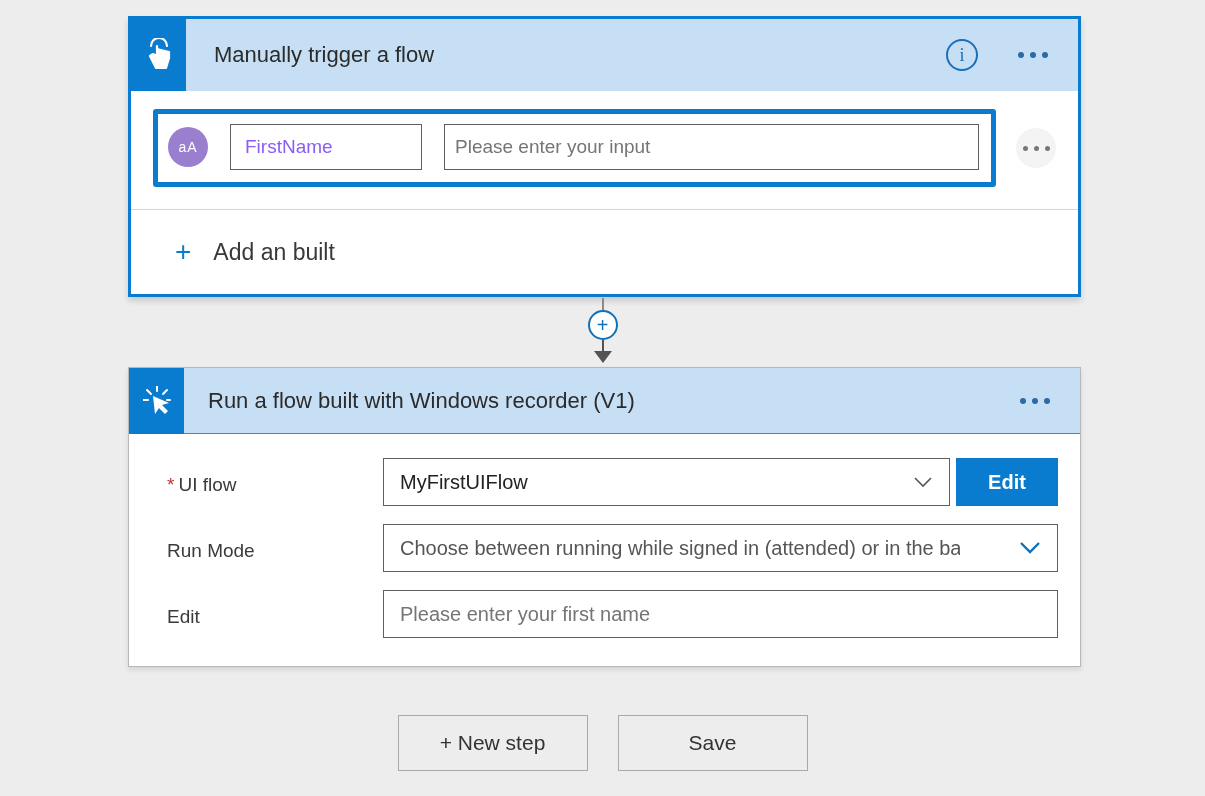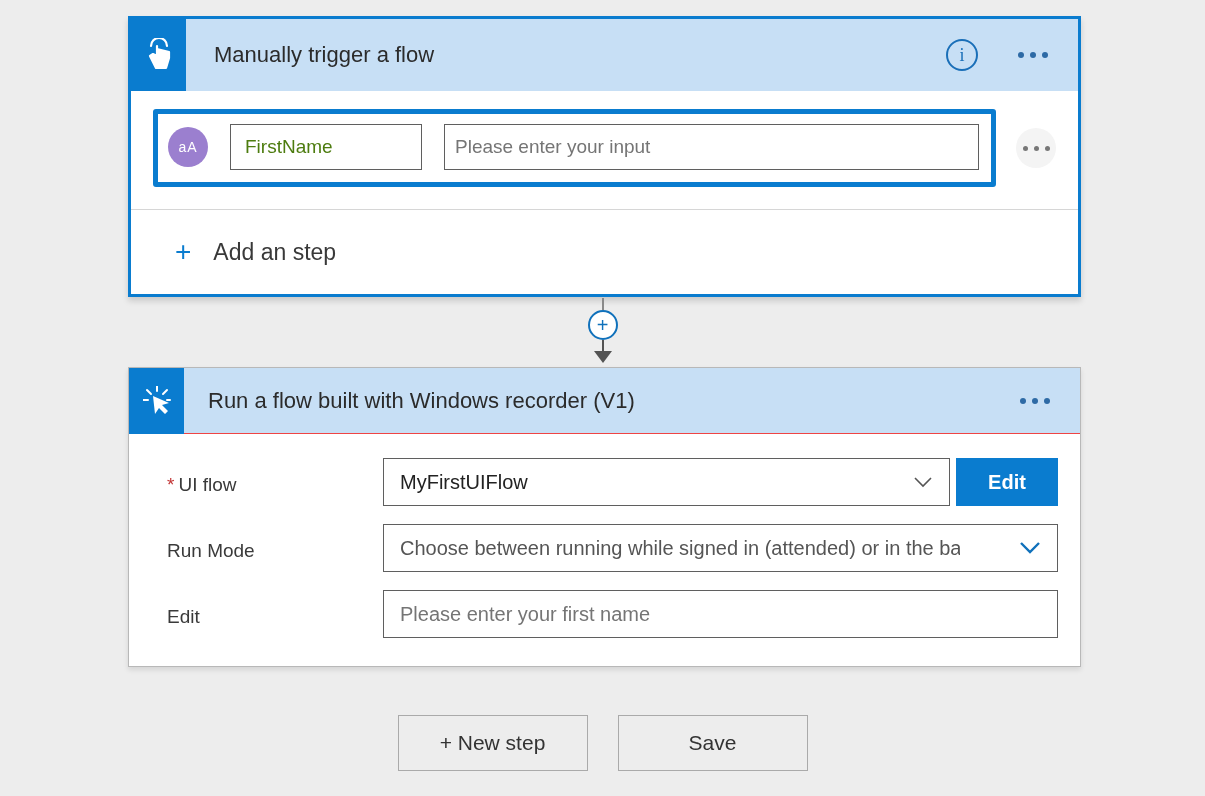--- a/index.html
+++ b/index.html
@@ -68,21 +68,21 @@
     color:#fff; font-size:14px;
     display:flex; align-items:center; justify-content:center;
     letter-spacing:1px;
     flex:0 0 40px;
   }
   .small-field {
     height:46px; width:192px;
     border:1px solid #5f5f5f;
     padding:0 14px;
     font-size:19px;
-    color:#4d7c0f;
+    color:#8b5cf6;
   }
   .big-field {
     height:46px; flex:1;
     border:1px solid #5f5f5f;
     padding:0 10px;
     font-size:19px;
     color:#222;
   }
   .row-dots-btn {
     width:40px; height:40px; border-radius:50%;
@@ -235,21 +235,21 @@
               <span></span>
               <span></span>
               <span></span>
             </div>
         </div>
       </div>
     </div>
 
     <div class="add-input">
       <div class="plus">+</div>
-      <div class="add-input-label">Add an step</div>
+      <div class="add-input-label">Add an built</div>
     </div>
   </div>
 
   <div class="connector">
     <div class="conn-line1"></div>
     <div class="conn-circle">+</div>
     <div class="conn-line2"></div>
     <div class="conn-arrow"></div>
   </div>
 

